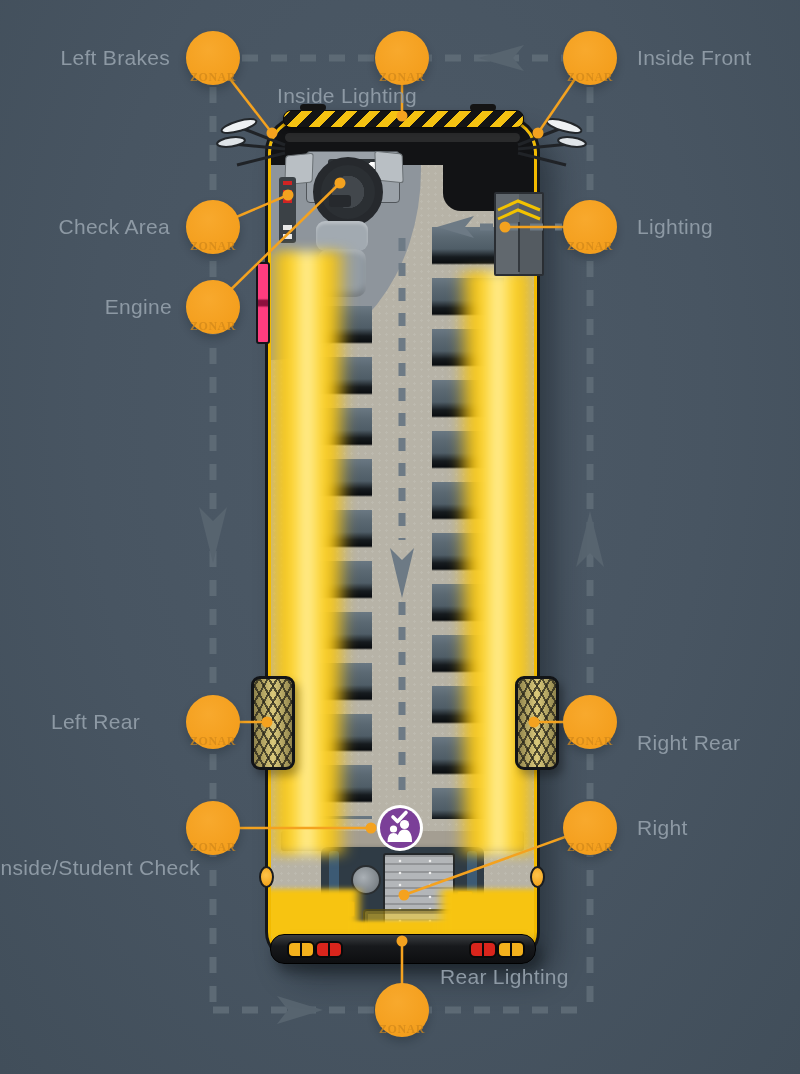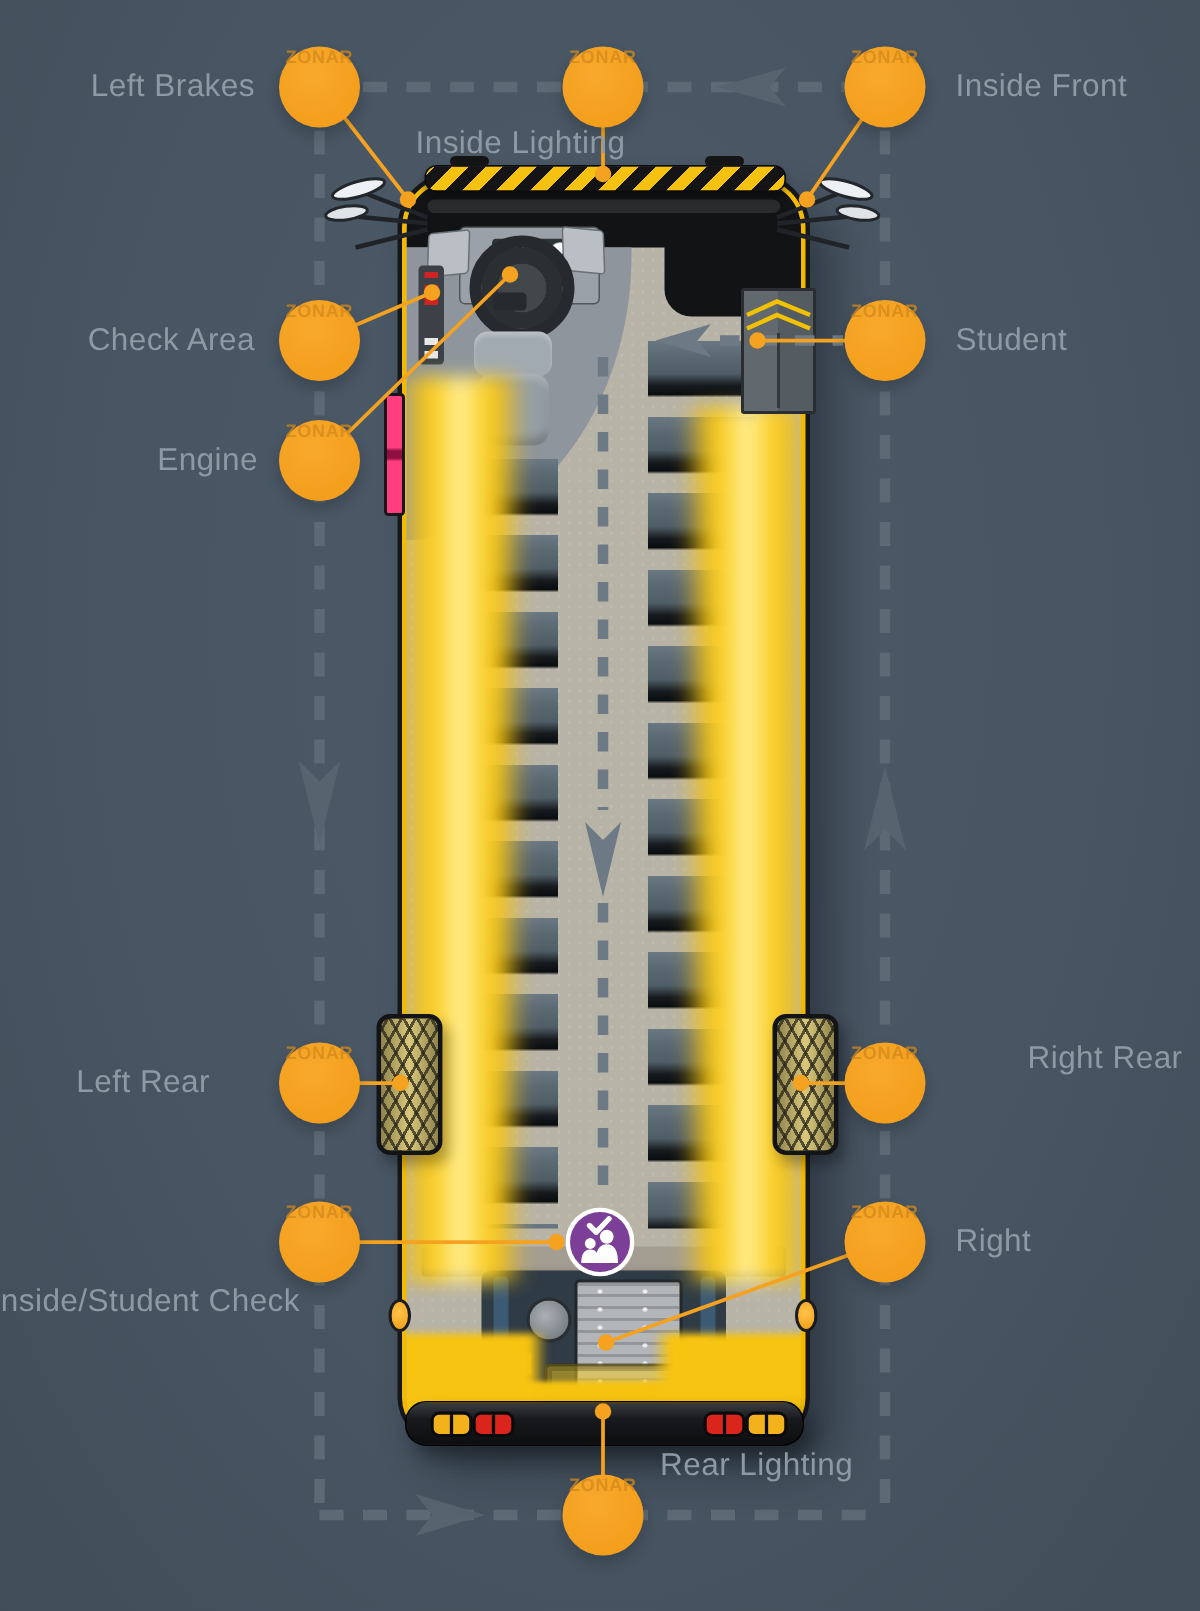--- a/index.html
+++ b/index.html
@@ -14,21 +14,21 @@
   
   .lbl{
     position:absolute;color:#8d99a4;font-size:21px;letter-spacing:.3px;
     white-space:nowrap;font-weight:400;
   }
   
   .marker{
     position:absolute;width:54px;height:54px;border-radius:50%;
     background:radial-gradient(circle at 42% 35%, #f8a92d, #f29a16);
     box-shadow:0 5px 9px rgba(10,16,22,.22);
-    display:flex;align-items:flex-start;justify-content:center;
+    display:flex;align-items:flex-end;justify-content:center;font-family:Liberation Serif, serif;
   }
   .marker .wm{
     color:#d2881a;font-size:12px;font-weight:bold;letter-spacing:.5px;opacity:.75;
   }
 
   
   #bus{
     position:absolute;left:268px;top:118px;width:263px;height:834px;
     border:3px solid #f2ba00;border-radius:34px 34px 26px 26px;
     background-color:#b7b3a7;
@@ -287,19 +287,19 @@
     <span class="wm">ZONAR</span>
   </div>
 <div class="marker" style="left:375px;top:983px;">
     <span class="wm">ZONAR</span>
   </div>
 
 <span class="lbl" style="right:630px;top:46px;">Left Brakes</span>
 <span class="lbl" style="left:277px;top:84px;">Inside Lighting</span>
 <span class="lbl" style="left:637px;top:46px;">Inside Front</span>
 <span class="lbl" style="right:630px;top:215px;">Check Area</span>
-<span class="lbl" style="left:637px;top:215px;">Student</span>
+<span class="lbl" style="left:637px;top:215px;">Lighting</span>
 <span class="lbl" style="right:628px;top:295px;">Engine</span>
 <span class="lbl" style="right:660px;top:710px;">Left Rear</span>
-<span class="lbl" style="left:637px;top:694px;margin-left:48px;">Right Rear</span>
+<span class="lbl" style="left:637px;top:731px;">Right Rear</span>
 <span class="lbl" style="right:600px;top:856px;">Inside/Student Check</span>
 <span class="lbl" style="left:637px;top:816px;">Right</span>
 <span class="lbl" style="left:440px;top:965px;">Rear Lighting</span>
 
 </body></html>

